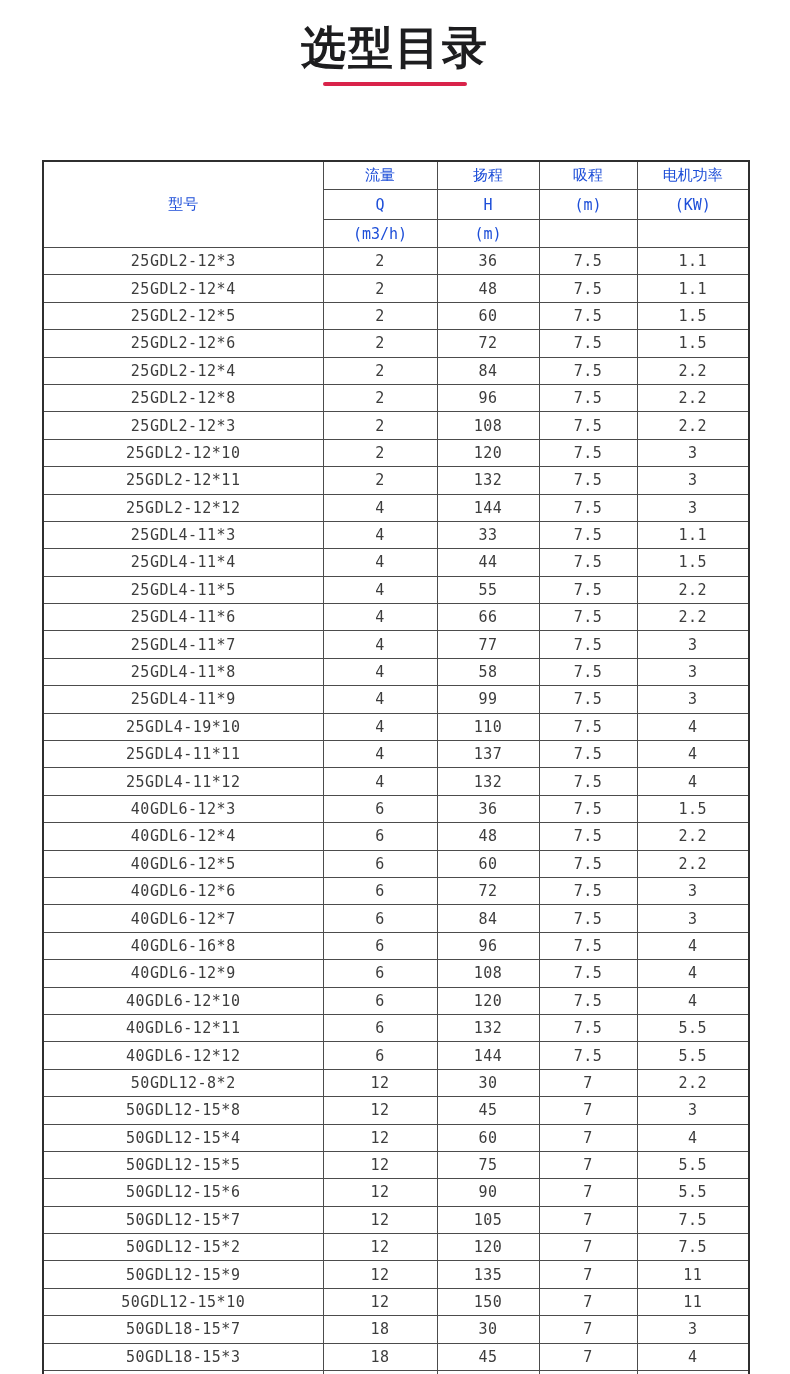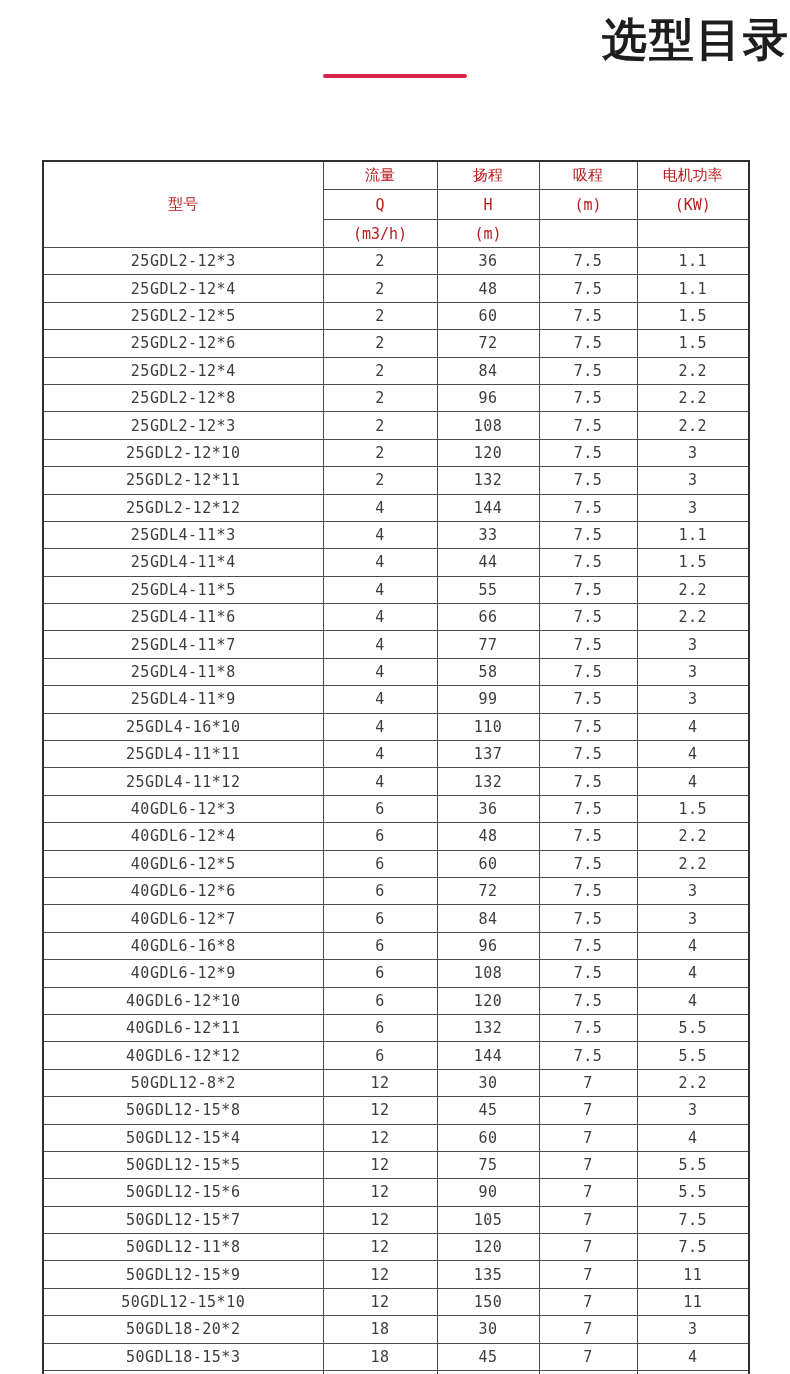--- a/index.html
+++ b/index.html
@@ -6,22 +6,22 @@
   body {
     width: 790px;
     height: 1374px;
     overflow: hidden;
     position: relative;
     background: #ffffff;
     font-family: "DejaVu Sans", "Liberation Sans", sans-serif;
   }
   .title {
     margin: 0;
-    padding-top: 14px;
-    text-align: right;
+    padding-top: 22px;
+    text-align: center;
     font-size: 45px;
     line-height: 1.15;
     font-weight: 700;
     color: #1d1d1f;
     letter-spacing: 2px;
   }
   .title-underline {
     width: 144px;
     height: 4px;
     border-radius: 2px;
@@ -39,21 +39,21 @@
   }
   .spec-table th, .spec-table td {
     border: 1px solid #4c4c4c;
     text-align: center;
     vertical-align: middle;
     padding: 0;
     font-weight: normal;
     overflow: hidden;
     white-space: nowrap;
   }
-  .spec-table thead th { font-size: 15px; color: #b91c1c; }
+  .spec-table thead th { font-size: 15px; color: #1d4ed8; }
   .spec-table thead tr.h-row-1 th { height: 27px; }
   .spec-table thead tr.h-row-2 th { height: 29px; }
   .spec-table thead tr.h-row-3 th { height: 27px; }
   .cn { font-family: "DejaVu Sans", "Liberation Sans", sans-serif; }
   .mono { font-family: "DejaVu Sans Mono", "Liberation Mono", monospace; }
   .spec-table tbody tr { height: 27.4px; }
   .spec-table tbody td {
     font-size: 15px;
     font-family: "DejaVu Sans Mono", "Liberation Mono", monospace;
     letter-spacing: 0.5px;
@@ -208,21 +208,21 @@
         <td>3</td>
       </tr>
       <tr>
         <td>25GDL4-11*9</td>
         <td>4</td>
         <td>99</td>
         <td>7.5</td>
         <td>3</td>
       </tr>
       <tr>
-        <td>25GDL4-16*10</td>
+        <td>25GDL4-19*10</td>
         <td>4</td>
         <td>110</td>
         <td>7.5</td>
         <td>4</td>
       </tr>
       <tr>
         <td>25GDL4-11*11</td>
         <td>4</td>
         <td>137</td>
         <td>7.5</td>
@@ -341,42 +341,42 @@
         <td>5.5</td>
       </tr>
       <tr>
         <td>50GDL12-15*7</td>
         <td>12</td>
         <td>105</td>
         <td>7</td>
         <td>7.5</td>
       </tr>
       <tr>
-        <td>50GDL12-11*8</td>
+        <td>50GDL12-15*2</td>
         <td>12</td>
         <td>120</td>
         <td>7</td>
         <td>7.5</td>
       </tr>
       <tr>
         <td>50GDL12-15*9</td>
         <td>12</td>
         <td>135</td>
         <td>7</td>
         <td>11</td>
       </tr>
       <tr>
         <td>50GDL12-15*10</td>
         <td>12</td>
         <td>150</td>
         <td>7</td>
         <td>11</td>
       </tr>
       <tr>
-        <td>50GDL18-20*2</td>
+        <td>50GDL18-15*7</td>
         <td>18</td>
         <td>30</td>
         <td>7</td>
         <td>3</td>
       </tr>
       <tr>
         <td>50GDL18-15*3</td>
         <td>18</td>
         <td>45</td>
         <td>7</td>

